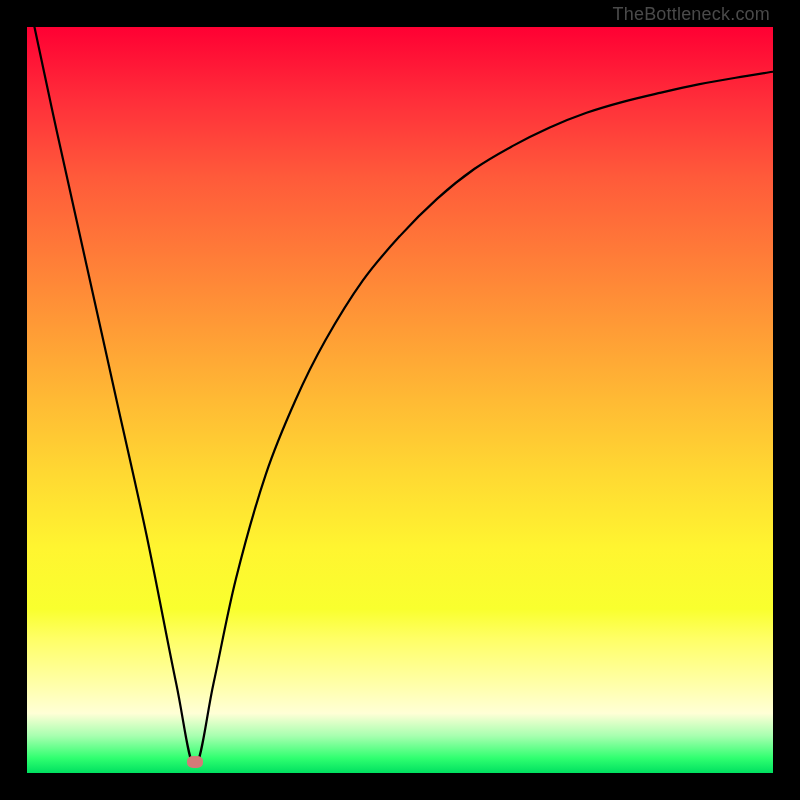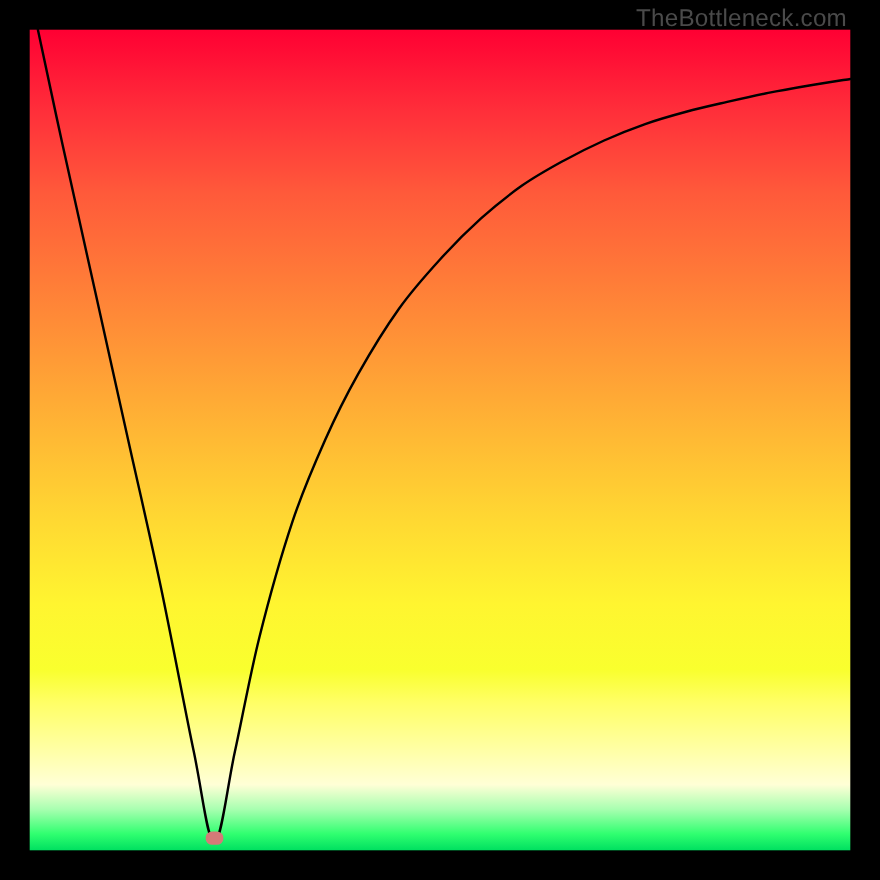--- a/index.html
+++ b/index.html
@@ -40,21 +40,21 @@
       #a8ffb0 95%,
       #30ff70 98%,
       #00e060 100%
     );
   }
   .attribution {
     position: absolute;
     top: 4px;
     right: 30px;
     color: #4a4a4a;
-    font-size: 22px;
+    font-size: 18px;
     font-weight: 500;
     letter-spacing: 0.2px;
   }
   svg.curve {
     position: absolute;
     left: 0;
     top: 0;
     width: 746px;
     height: 746px;
     overflow: visible;

